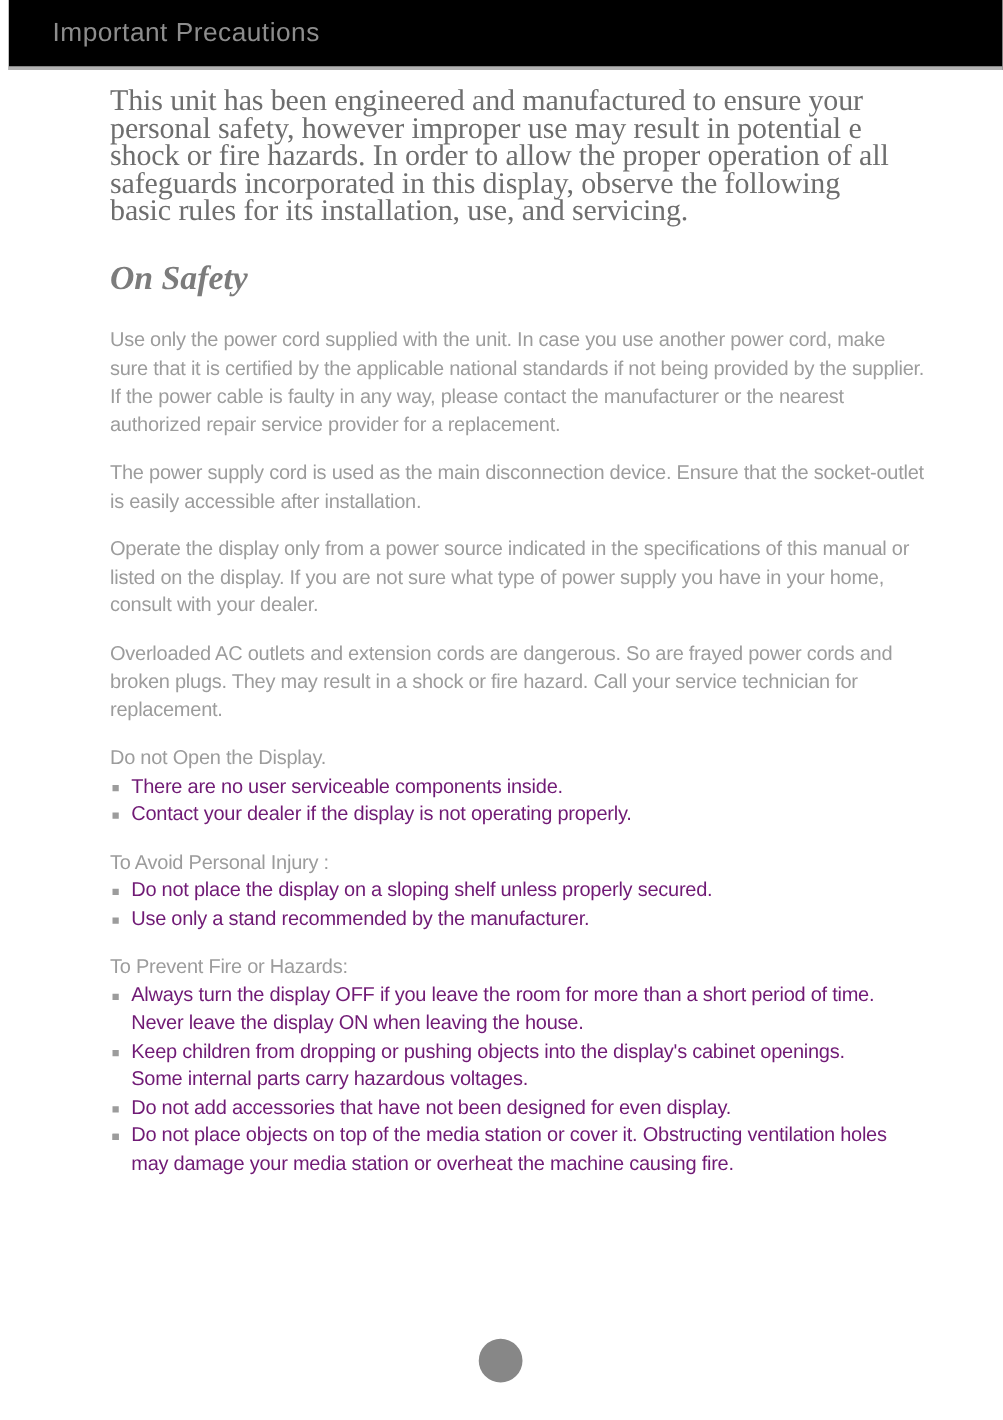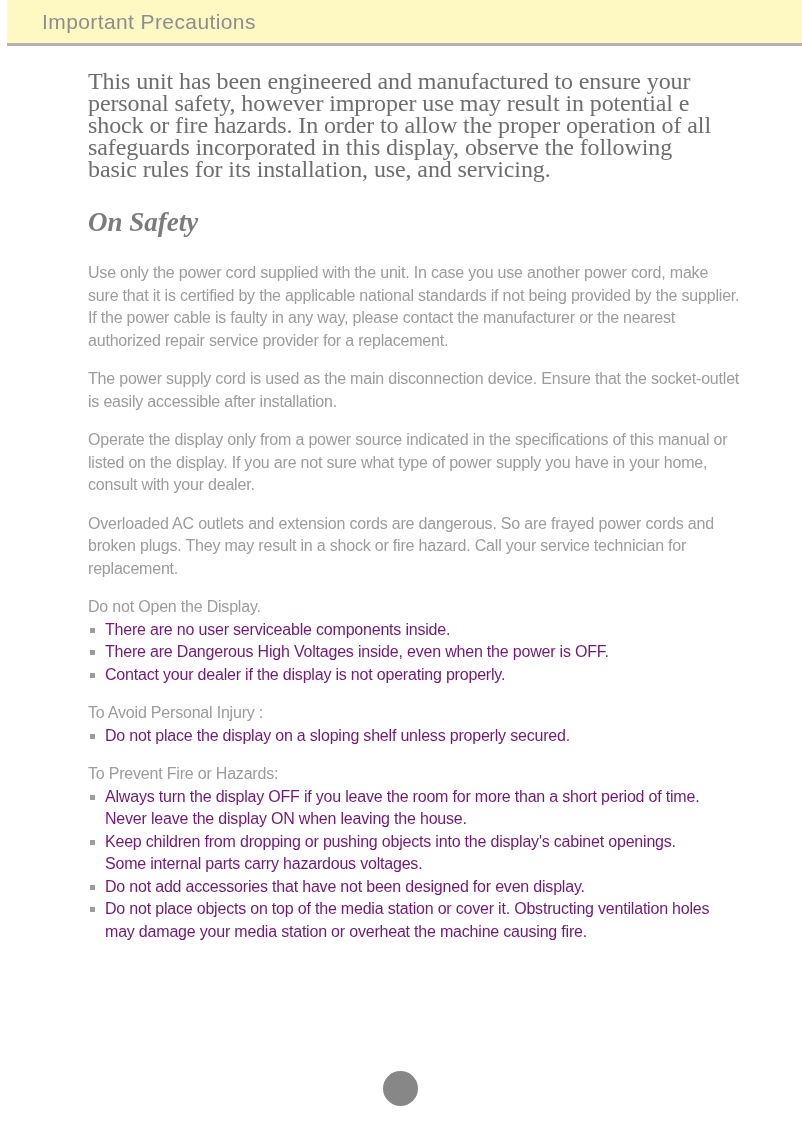--- a/index.html
+++ b/index.html
@@ -10,22 +10,22 @@
     background: #ffffff;
     position: relative;
     font-family: "Liberation Sans", sans-serif;
     overflow: hidden;
   }
   .topbar {
     position: absolute;
     top: 0;
     left: 7px;
     right: 0;
-    height: 46px;
-    background: #fef9c3;
+    height: 56px;
+    background: #000000;
     border-bottom: 3px solid #b3b3b3;
     display: flex;
     align-items: center;
   }
   .topbar-title {
     color: #8d8d8d;
     font-size: 21px;
     padding-left: 35px;
     letter-spacing: 0.4px;
   }
@@ -123,35 +123,35 @@
 
   <section class="group">
     <p class="group-label">Do not Open the Display.</p>
     <ul class="bullets">
       <li class="bullet-item">
         <span class="sq"></span>
         <span>There are no user serviceable components inside.</span>
       </li>
       <li class="bullet-item">
         <span class="sq"></span>
-        <span>There are Dangerous High Voltages inside, even when the power is OFF.</span>
-      </li>
-      <li class="bullet-item">
-        <span class="sq"></span>
         <span>Contact your dealer if the display is not operating properly.</span>
       </li>
     </ul>
   </section>
 
   <section class="group">
     <p class="group-label">To Avoid Personal Injury :</p>
     <ul class="bullets">
       <li class="bullet-item">
         <span class="sq"></span>
         <span>Do not place the display on a sloping shelf unless properly secured.</span>
+      </li>
+      <li class="bullet-item">
+        <span class="sq"></span>
+        <span>Use only a stand recommended by the manufacturer.</span>
       </li>
     </ul>
   </section>
 
   <section class="group">
     <p class="group-label">To Prevent Fire or Hazards:</p>
     <ul class="bullets">
       <li class="bullet-item">
         <span class="sq"></span>
         <span>Always turn the display OFF if you leave the room for more than a short period of time. Never leave the display ON when leaving the house.</span>

